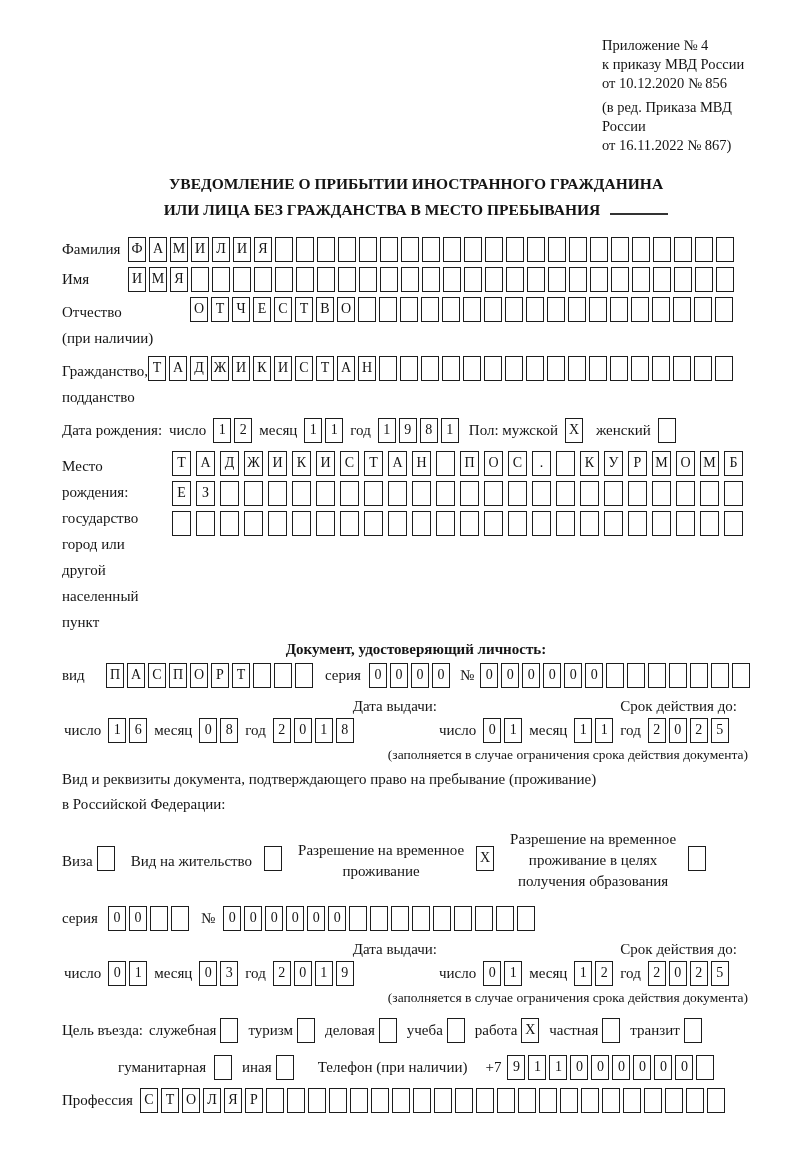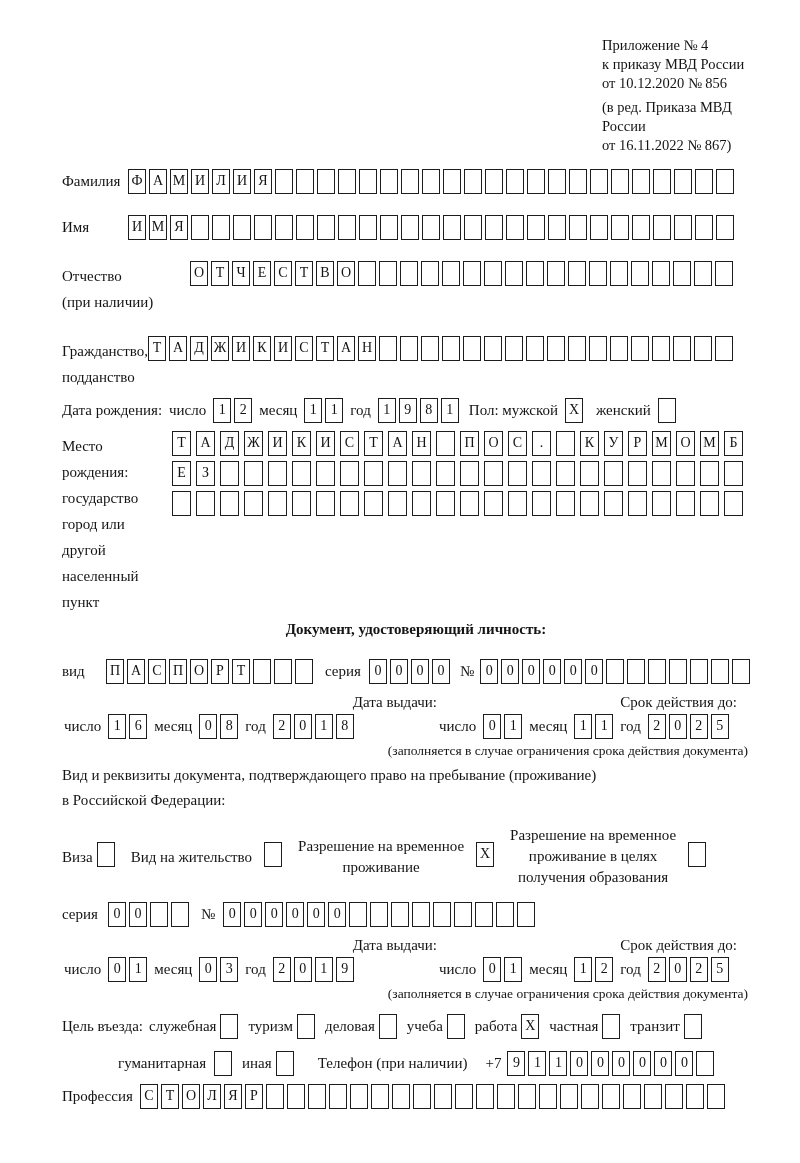--- a/index.html
+++ b/index.html
@@ -12,21 +12,21 @@
 
   
   .hdr{width:160px;margin-left:auto;margin-right:8px;line-height:19px;font-size:14.5px;}
   .hdr .note{margin-top:5px;}
   .forma{text-align:right;font-weight:bold;margin-top:14px;padding-right:4px;letter-spacing:.5px;}
 
   .title{text-align:center;font-weight:bold;font-size:15.5px;line-height:26px;margin-top:16px;}
   .blankline{display:inline-block;width:58px;border-bottom:2px solid #333;height:12px;margin-left:10px;}
   .sect{font-weight:bold;font-size:15px;margin-top:22px;letter-spacing:.2px;}
 
-  .row{display:flex;align-items:flex-start;margin-top:21px;}
+  .row{display:flex;align-items:flex-start;margin-top:5px;}
   .lbl{padding-top:4px;flex:none;}
   .lines{line-height:26px;padding-top:2px;}
   .w66{width:66px;} .w128{width:128px;} .w86{width:86px;} .w110{width:110px;} .w105{width:105px;}
   .w78{width:78px;}
 
   .grid{display:inline-flex;gap:3px;flex:none;}
   .cell{
     width:18px;height:25px;border:1.6px solid #1d1d1d;box-sizing:border-box;
     text-align:center;line-height:22px;font-size:14px;background:#fff;flex:none;
     font-family:"Liberation Serif",serif;
@@ -59,20 +59,24 @@
 <div class="page">
 
   <div class="hdr">
     <div>Приложение № 4</div>
     <div>к приказу МВД России</div>
     <div>от 10.12.2020 № 856</div>
     <div class="note">(в ред. Приказа МВД России</div>
     <div>от 16.11.2022 № 867)</div>
   </div>
 
+  <div class="title">
+    <div>УВЕДОМЛЕНИЕ О ПРИБЫТИИ ИНОСТРАННОГО ГРАЖДАНИНА</div>
+    <div><span>ИЛИ ЛИЦА БЕЗ ГРАЖДАНСТВА В МЕСТО ПРЕБЫВАНИЯ</span><span class="blankline"></span></div>
+  </div>
 
 
   <div class="row mt14">
     <span class="lbl w66">Фамилия</span>
     <span class="grid">
         <span class="cell">Ф</span>
         <span class="cell">А</span>
         <span class="cell">М</span>
         <span class="cell">И</span>
         <span class="cell">Л</span>

